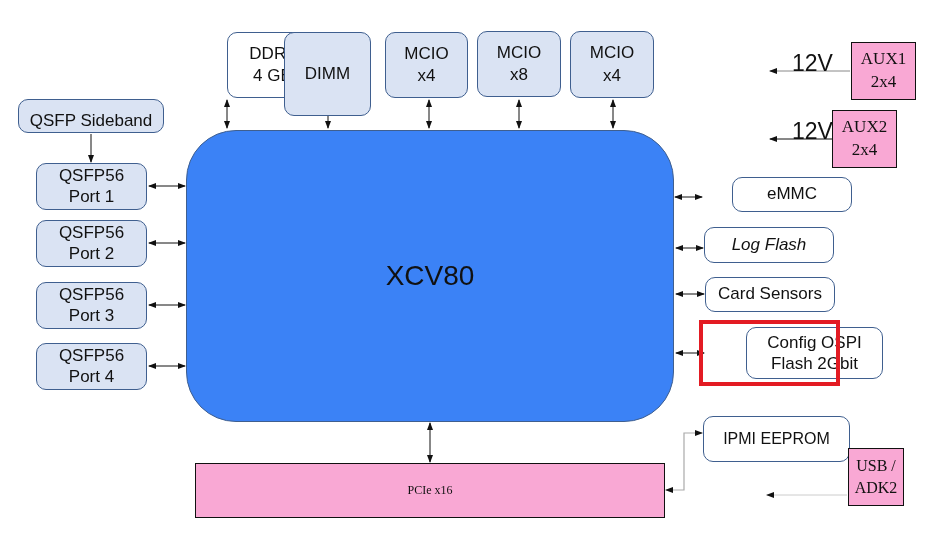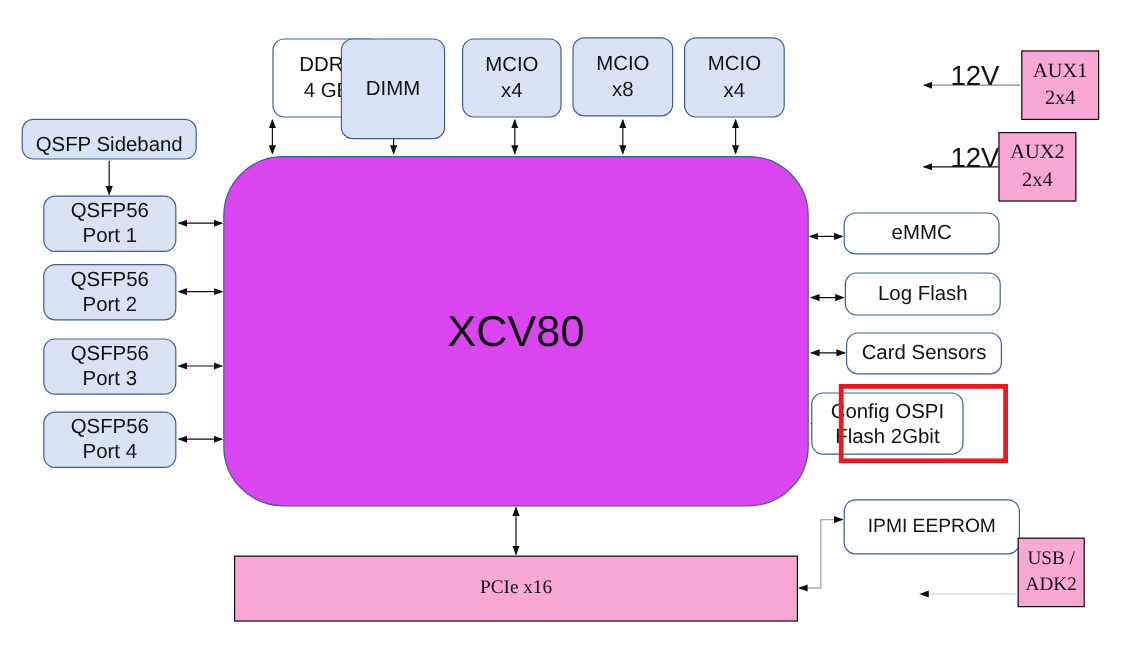--- a/index.html
+++ b/index.html
@@ -6,22 +6,22 @@
   body { width:941px; height:559px; position:relative; overflow:hidden;
          font-family:"Liberation Sans", sans-serif; color:#111; }
   .box { position:absolute; box-sizing:border-box; display:flex; align-items:center;
          justify-content:center; text-align:center; line-height:1.3; font-size:17px; }
   .rbox { border:1.5px solid #3f5f8f; border-radius:10px; }
   .blue { background:#dae3f3; }
   .white { background:#ffffff; }
   .sq { border:1.5px solid #111; border-radius:0; background:#f9a8d4;font-family:Liberation Serif, serif; }
   .label { position:absolute; font-size:23px; }
   #chip { position:absolute; left:186px; top:130px; width:488px; height:292px;
-          box-sizing:border-box; border:1.5px solid #3f5f8f; border-radius:50px; background:#d946ef;
-          display:flex; align-items:center; justify-content:center; font-size:36px; }
+          box-sizing:border-box; border:1.5px solid #3f5f8f; border-radius:50px; background:#3b82f6;
+          display:flex; align-items:center; justify-content:center; font-size:28px; }
   #hl { position:absolute; left:699px; top:320px; width:141px; height:66px; box-sizing:border-box;
         border:4px solid #e31b23; }
   svg#wires { position:absolute; left:0; top:0; width:941px; height:559px; pointer-events:none; }
 </style>
 </head>
 <body>
 
 <svg id="wires">
   <defs>
     <marker id="ah" markerWidth="8" markerHeight="8" refX="7" refY="4" orient="auto-start-reverse" markerUnits="userSpaceOnUse">
@@ -110,30 +110,30 @@
   <div>
       <div>QSFP56</div>
       <div>Port 4</div>
     </div>
 </div>
 
 <div id="chip">
   <span>XCV80</span>
 </div>
 
-<div class="box rbox white" style="left:703px;top:177px;width:130px;height:35px;">
+<div class="box rbox white" style="left:732px;top:177px;width:120px;height:35px;">
   <div>eMMC</div>
 </div>
-<div class="box rbox white" style="left:704px;top:227px;width:130px;height:36px;">
+<div class="box rbox white" style="left:704px;top:227px;width:130px;height:36px;font-style:italic;">
   <div>Log Flash</div>
 </div>
 <div class="box rbox white" style="left:705px;top:277px;width:130px;height:35px;">
   <div>Card Sensors</div>
 </div>
-<div class="box rbox white" style="left:676px;top:327px;width:127px;height:52px;line-height:1.25;">
+<div class="box rbox white" style="left:746px;top:327px;width:137px;height:52px;line-height:1.25;">
   <div>
       <div>Config OSPI</div>
       <div>Flash 2Gbit</div>
     </div>
 </div>
 <div id="hl"></div>
 
 <div class="label" style="left:792px;top:50px;">12V</div>
 <div class="box sq" style="left:851px;top:42px;width:65px;height:58px;line-height:1.35;">
   <div>
@@ -142,21 +142,21 @@
     </div>
 </div>
 <div class="label" style="left:792px;top:118px;">12V</div>
 <div class="box sq" style="left:832px;top:110px;width:65px;height:58px;line-height:1.35;">
   <div>
       <div>AUX2</div>
       <div>2x4</div>
     </div>
 </div>
 
-<div class="box sq" style="left:195px;top:463px;width:470px;height:55px;font-size:16px;">
+<div class="box sq" style="left:195px;top:463px;width:470px;height:55px;font-size:12px;">
   <div>PCIe x16</div>
 </div>
 <div class="box rbox white" style="left:703px;top:416px;width:147px;height:46px;font-size:16px;">
   <div>IPMI EEPROM</div>
 </div>
 <div class="box sq" style="left:848px;top:448px;width:56px;height:58px;font-size:16px;line-height:1.4;">
   <div>
       <div>USB /</div>
       <div>ADK2</div>
     </div>

